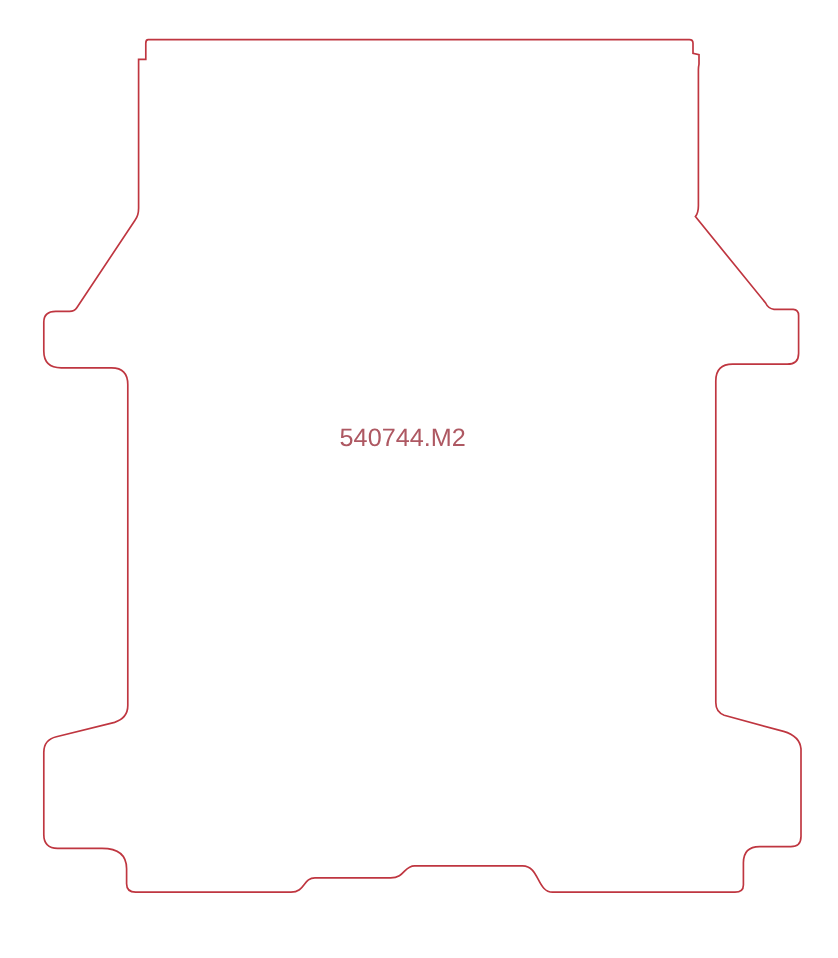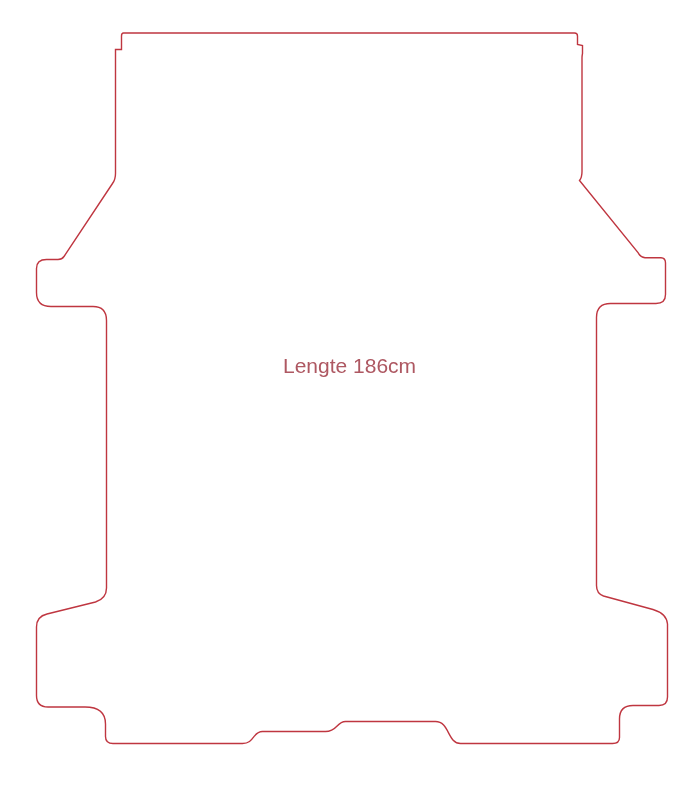--- a/index.html
+++ b/index.html
@@ -101,16 +101,16 @@
              L 112.5 183.5
              Q 115.5 179.5 115.5 173.5
              V 49.5
              H 121.5
              V 36
              Q 121.5 33 123.5 33
              Z" stroke="#bf3640"></path>
   </svg>
 
   <div class="mat-label">
-    <div>Lengte 186cm</div>
+    <div>540744.M2</div>
   </div>
 
 </div>
 
 </body></html>

